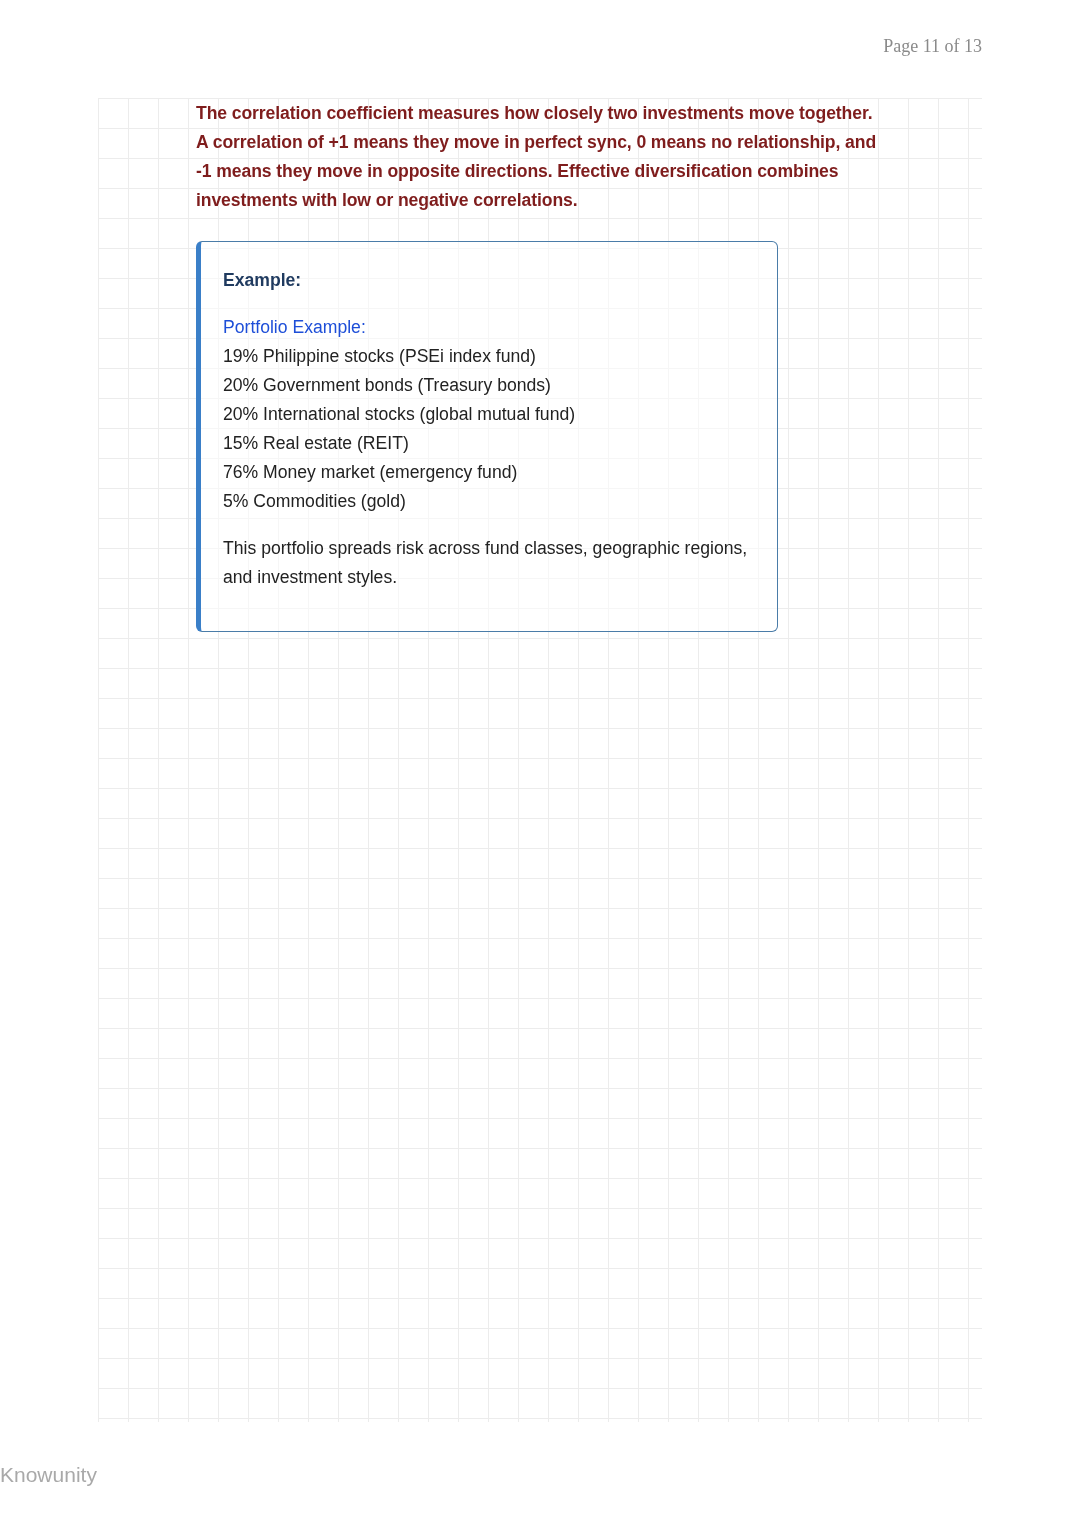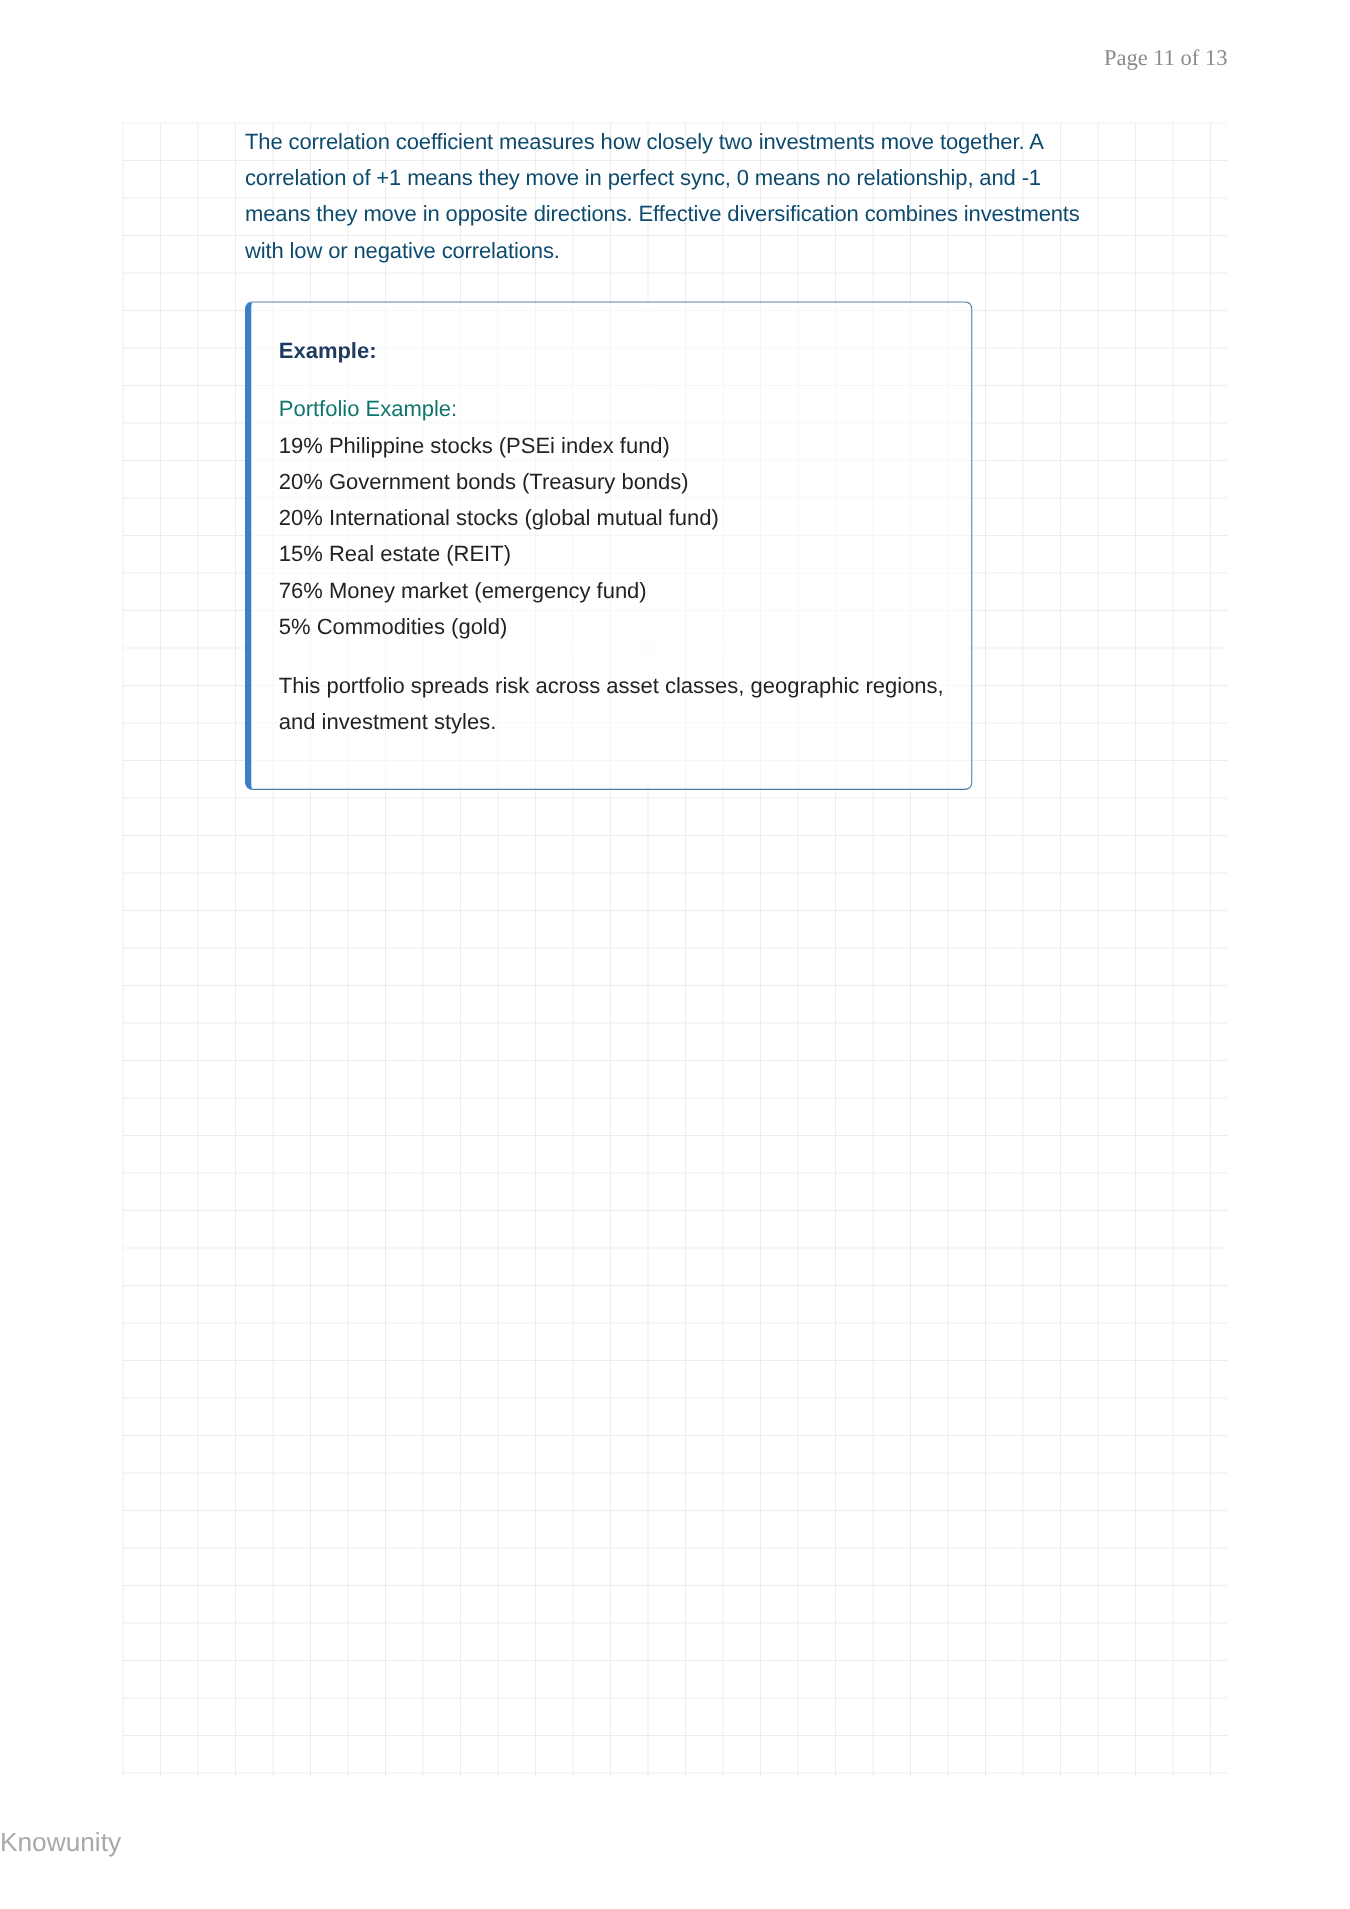--- a/index.html
+++ b/index.html
@@ -40,22 +40,23 @@
     .content {
       position: absolute;
       left: 196px;
       top: 99px;
       width: 690px;
     }
     .paragraph {
       margin: 0;
       font-size: 17.6px;
       line-height: 29px;
-      color: #0c4a6e;
+      color: #7f1d1d;
       letter-spacing: -0.1px;
+      font-weight: bold;
     }
     .example-box {
       position: absolute;
       left: 196px;
       top: 241px;
       width: 582px;
       height: 391px;
       box-sizing: border-box;
       border: 1.5px solid #4a7ca8;
       border-left: 5px solid #3a7fc8;
@@ -72,21 +73,21 @@
       margin: 0;
       font-size: 17.6px;
       font-weight: bold;
       color: #1f3a5f;
       line-height: 28px;
     }
     .example-intro {
       margin: 19px 0 0 0;
       font-size: 17.6px;
       line-height: 29px;
-      color: #0f766e;
+      color: #1d4ed8;
     }
     .example-list {
       list-style: none;
       margin: 0;
       padding: 0;
     }
     .example-list li {
       font-size: 17.6px;
       line-height: 29px;
       color: #222222;
@@ -123,17 +124,17 @@
     <p class="example-title">Example:</p>
     <p class="example-intro">Portfolio Example:</p>
     <ul class="example-list">
       <li>19% Philippine stocks (PSEi index fund)</li>
       <li>20% Government bonds (Treasury bonds)</li>
       <li>20% International stocks (global mutual fund)</li>
       <li>15% Real estate (REIT)</li>
       <li>76% Money market (emergency fund)</li>
       <li>5% Commodities (gold)</li>
     </ul>
-    <p class="example-summary">This portfolio spreads risk across asset classes, geographic regions, and investment styles.</p>
+    <p class="example-summary">This portfolio spreads risk across fund classes, geographic regions, and investment styles.</p>
   </div>
 </div>
 
 <div class="footer-brand">Knowunity</div>
 
 </body></html>

